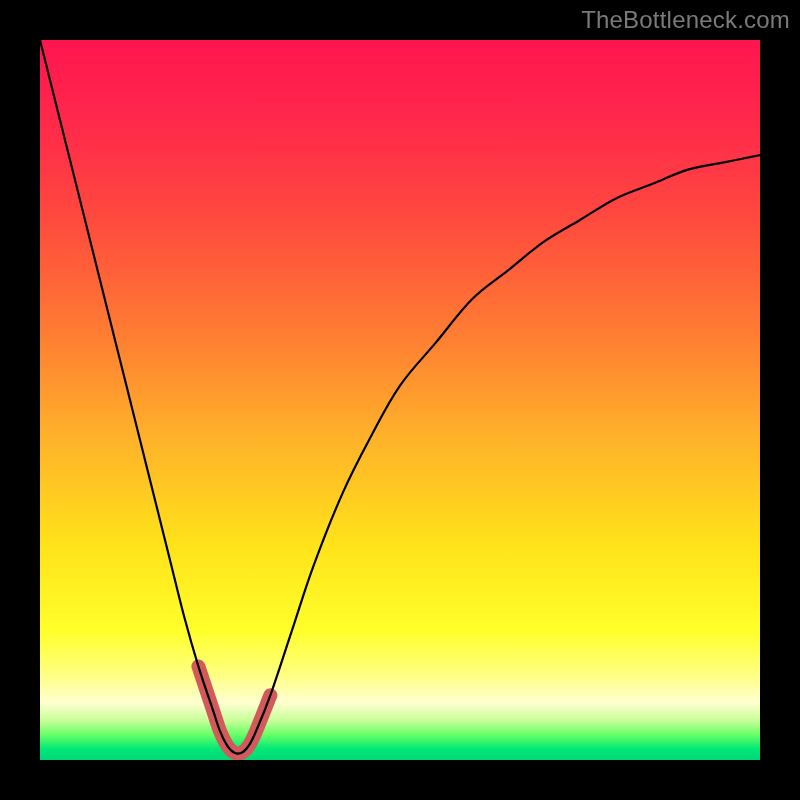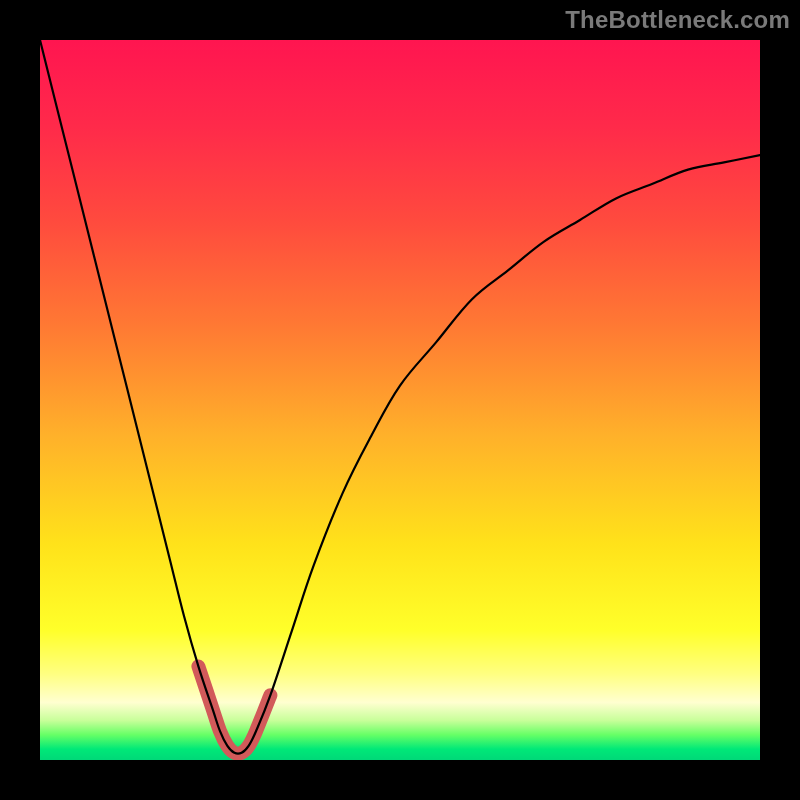--- a/index.html
+++ b/index.html
@@ -33,21 +33,21 @@
     top: 0;
     width: 100%;
     height: 100%;
   }
   .watermark {
     position: absolute;
     top: 6px;
     right: 10px;
     color: #7a7a7a;
     font-size: 24px;
-    font-weight: 700;
+    font-weight: 400;
     letter-spacing: 0.2px;
   }
   svg.curve-layer {
     position: absolute;
     left: 0;
     top: 0;
     width: 100%;
     height: 100%;
   }
 </style>

